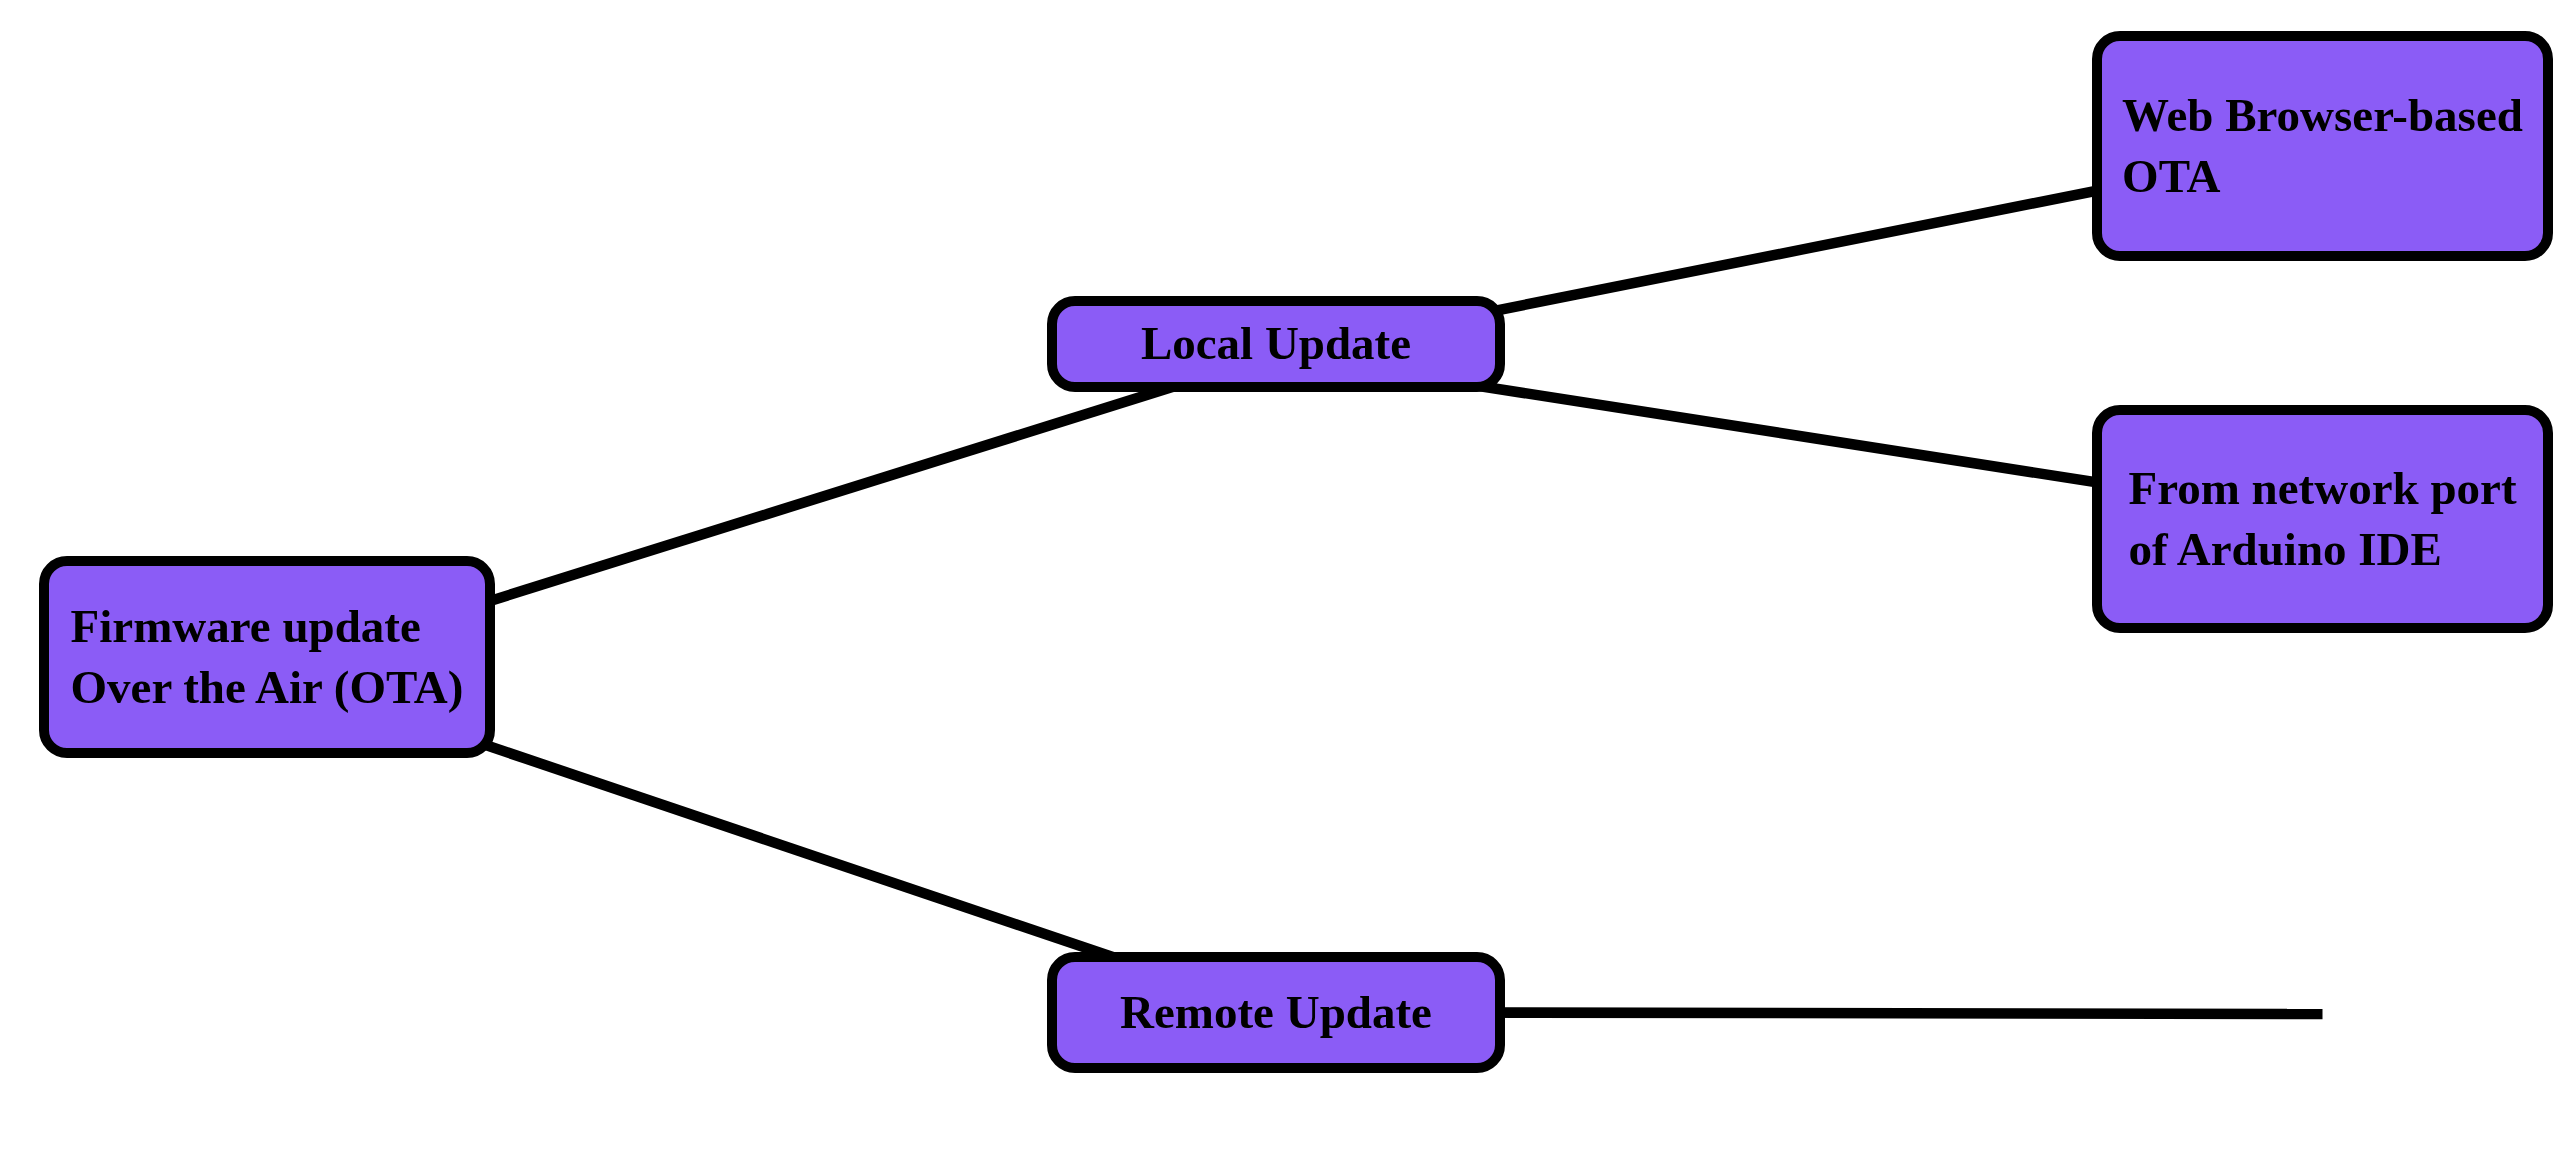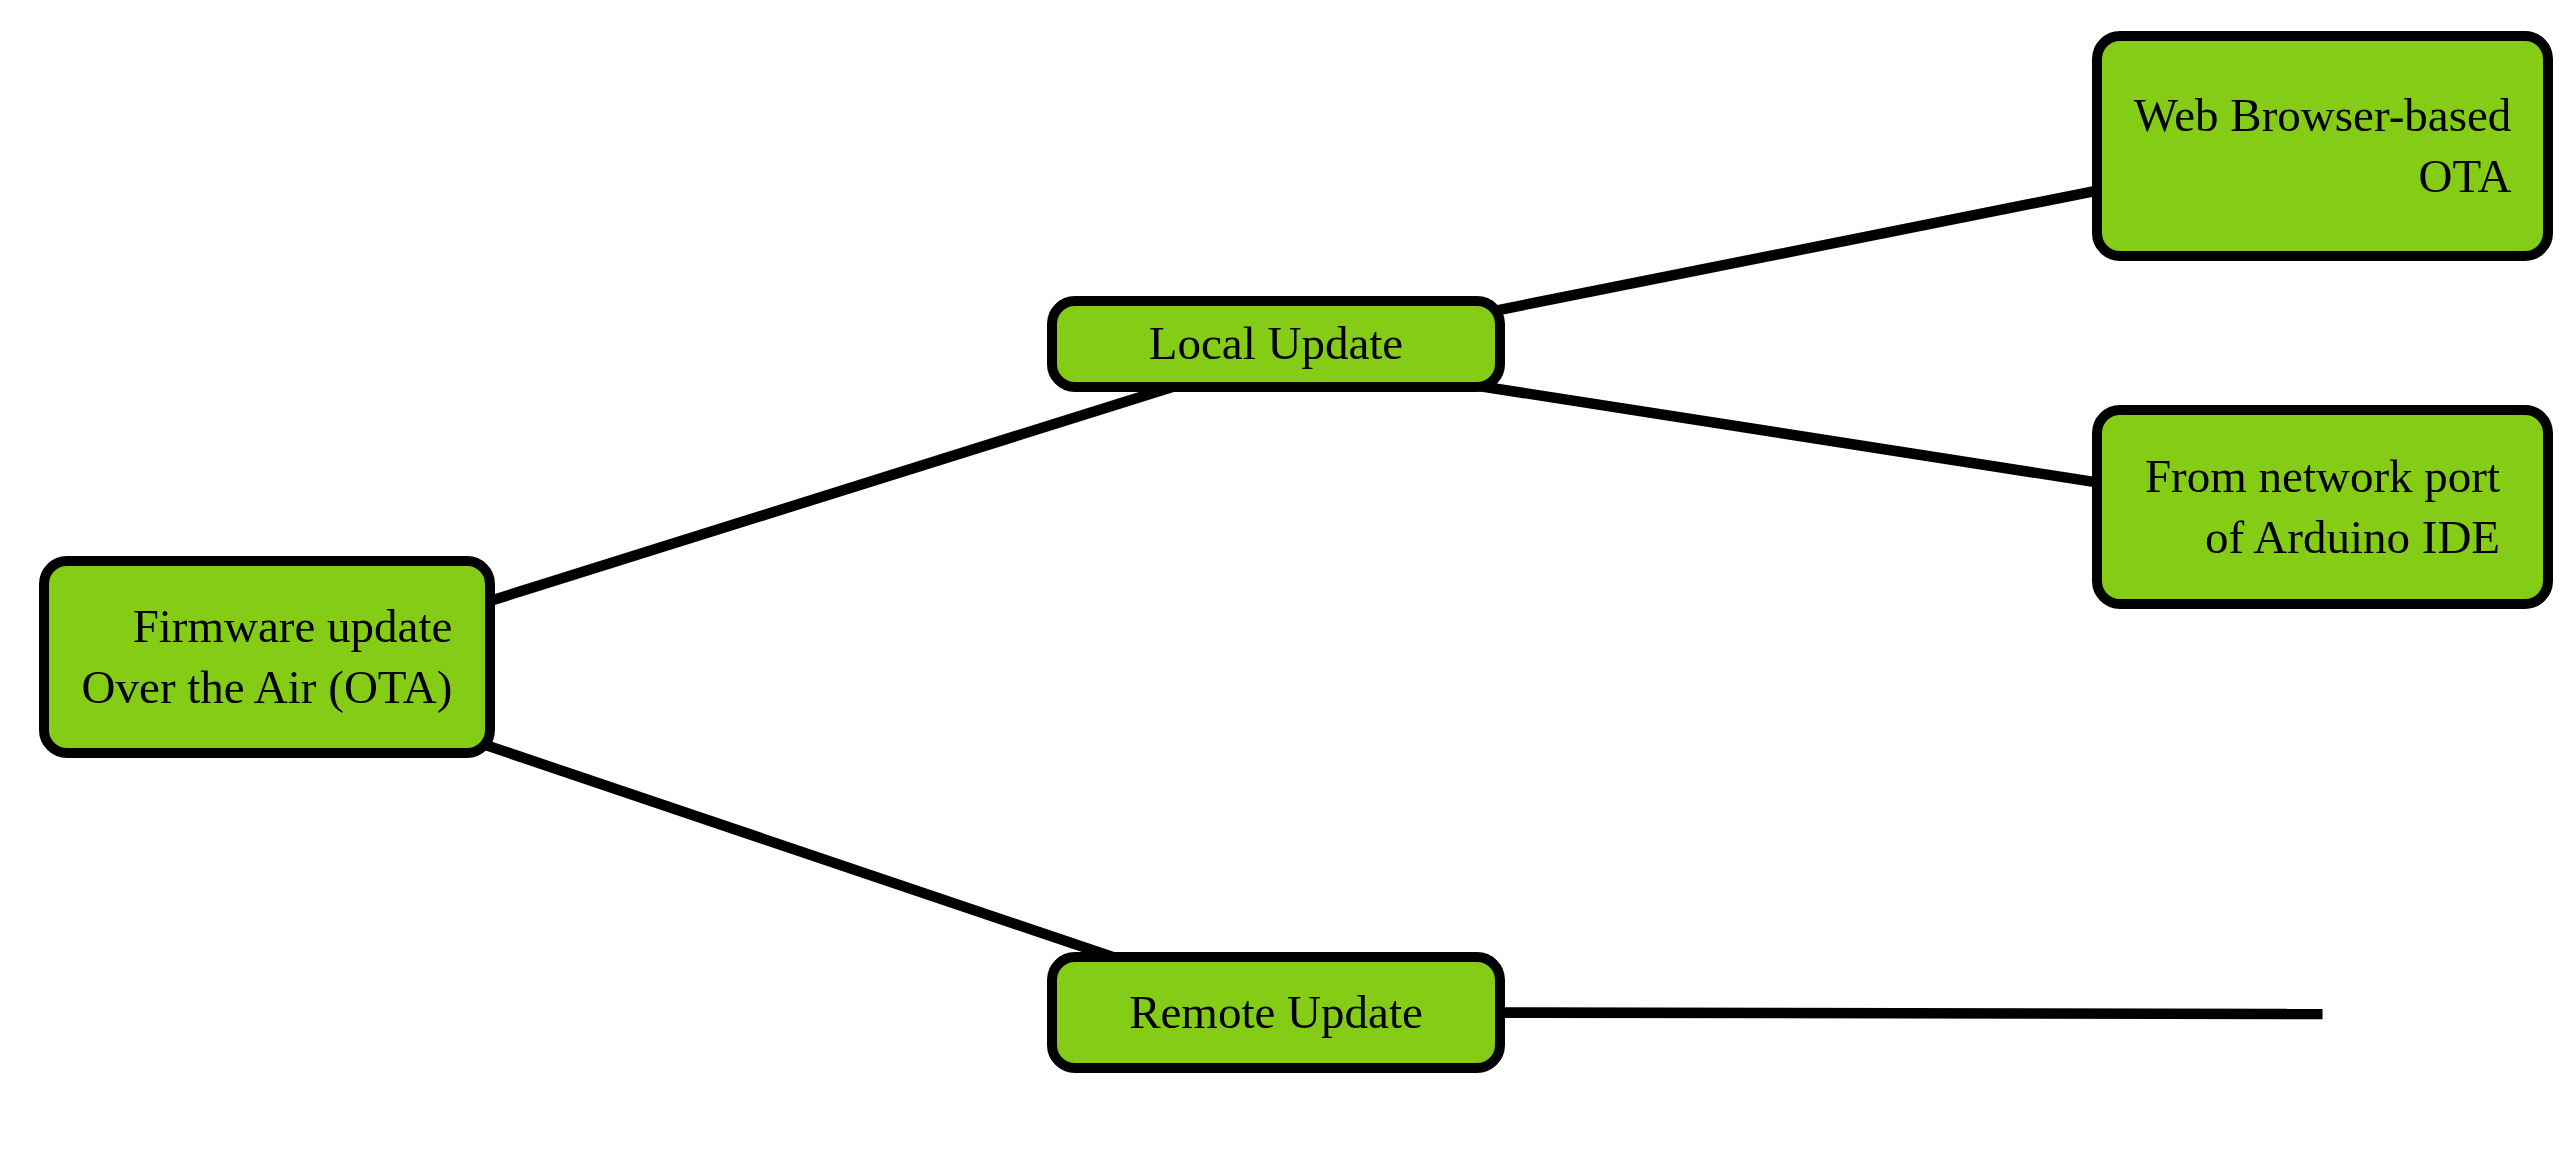--- a/index.html
+++ b/index.html
@@ -22,40 +22,40 @@
     width: 2576px;
     height: 1164px;
   }
   #edges-svg line {
     stroke: #000000;
     stroke-width: 12;
   }
   .node {
     position: absolute;
     box-sizing: border-box;
-    background: #84cc16;
+    background: #8b5cf6;
     border: 10.5px solid #000000;
     border-radius: 28px;
     display: flex;
     align-items: center;
     justify-content: center;
-    text-align: right;
+    text-align: left;
     color: #000000;
-    font-weight: normal;
+    font-weight: bold;
     font-size: 47px;
     line-height: 1.3;
     white-space: pre-line;
     padding: 0 12.3px;
   }
   
   #node-root     { left: 39px;   top: 556px;  width: 456px; height: 202px; }
   #node-local    { left: 1047px; top: 296px;  width: 458px; height: 96px; }
   #node-remote   { left: 1047px; top: 952px; width: 458px; height: 121px; }
   #node-web      { left: 2092px; top: 31px;   width: 461px; height: 230px; }
-  #node-network  { left: 2092px; top: 405px;  width: 461px; height: 204px; }
+  #node-network  { left: 2092px; top: 405px;  width: 461px; height: 228px; }
   #node-http     { left: 2092px; top: 899px; width: 461px; height: 230px; }
 </style>
 </head>
 <body>
 
 <div id="canvas">
 
   <svg id="edges-svg" viewBox="0 0 2937 1327" xmlns="http://www.w3.org/2000/svg">
     <line x1="304" y1="765" x2="1455" y2="404"></line>
     <line x1="304" y1="765" x2="1455" y2="1154"></line>

